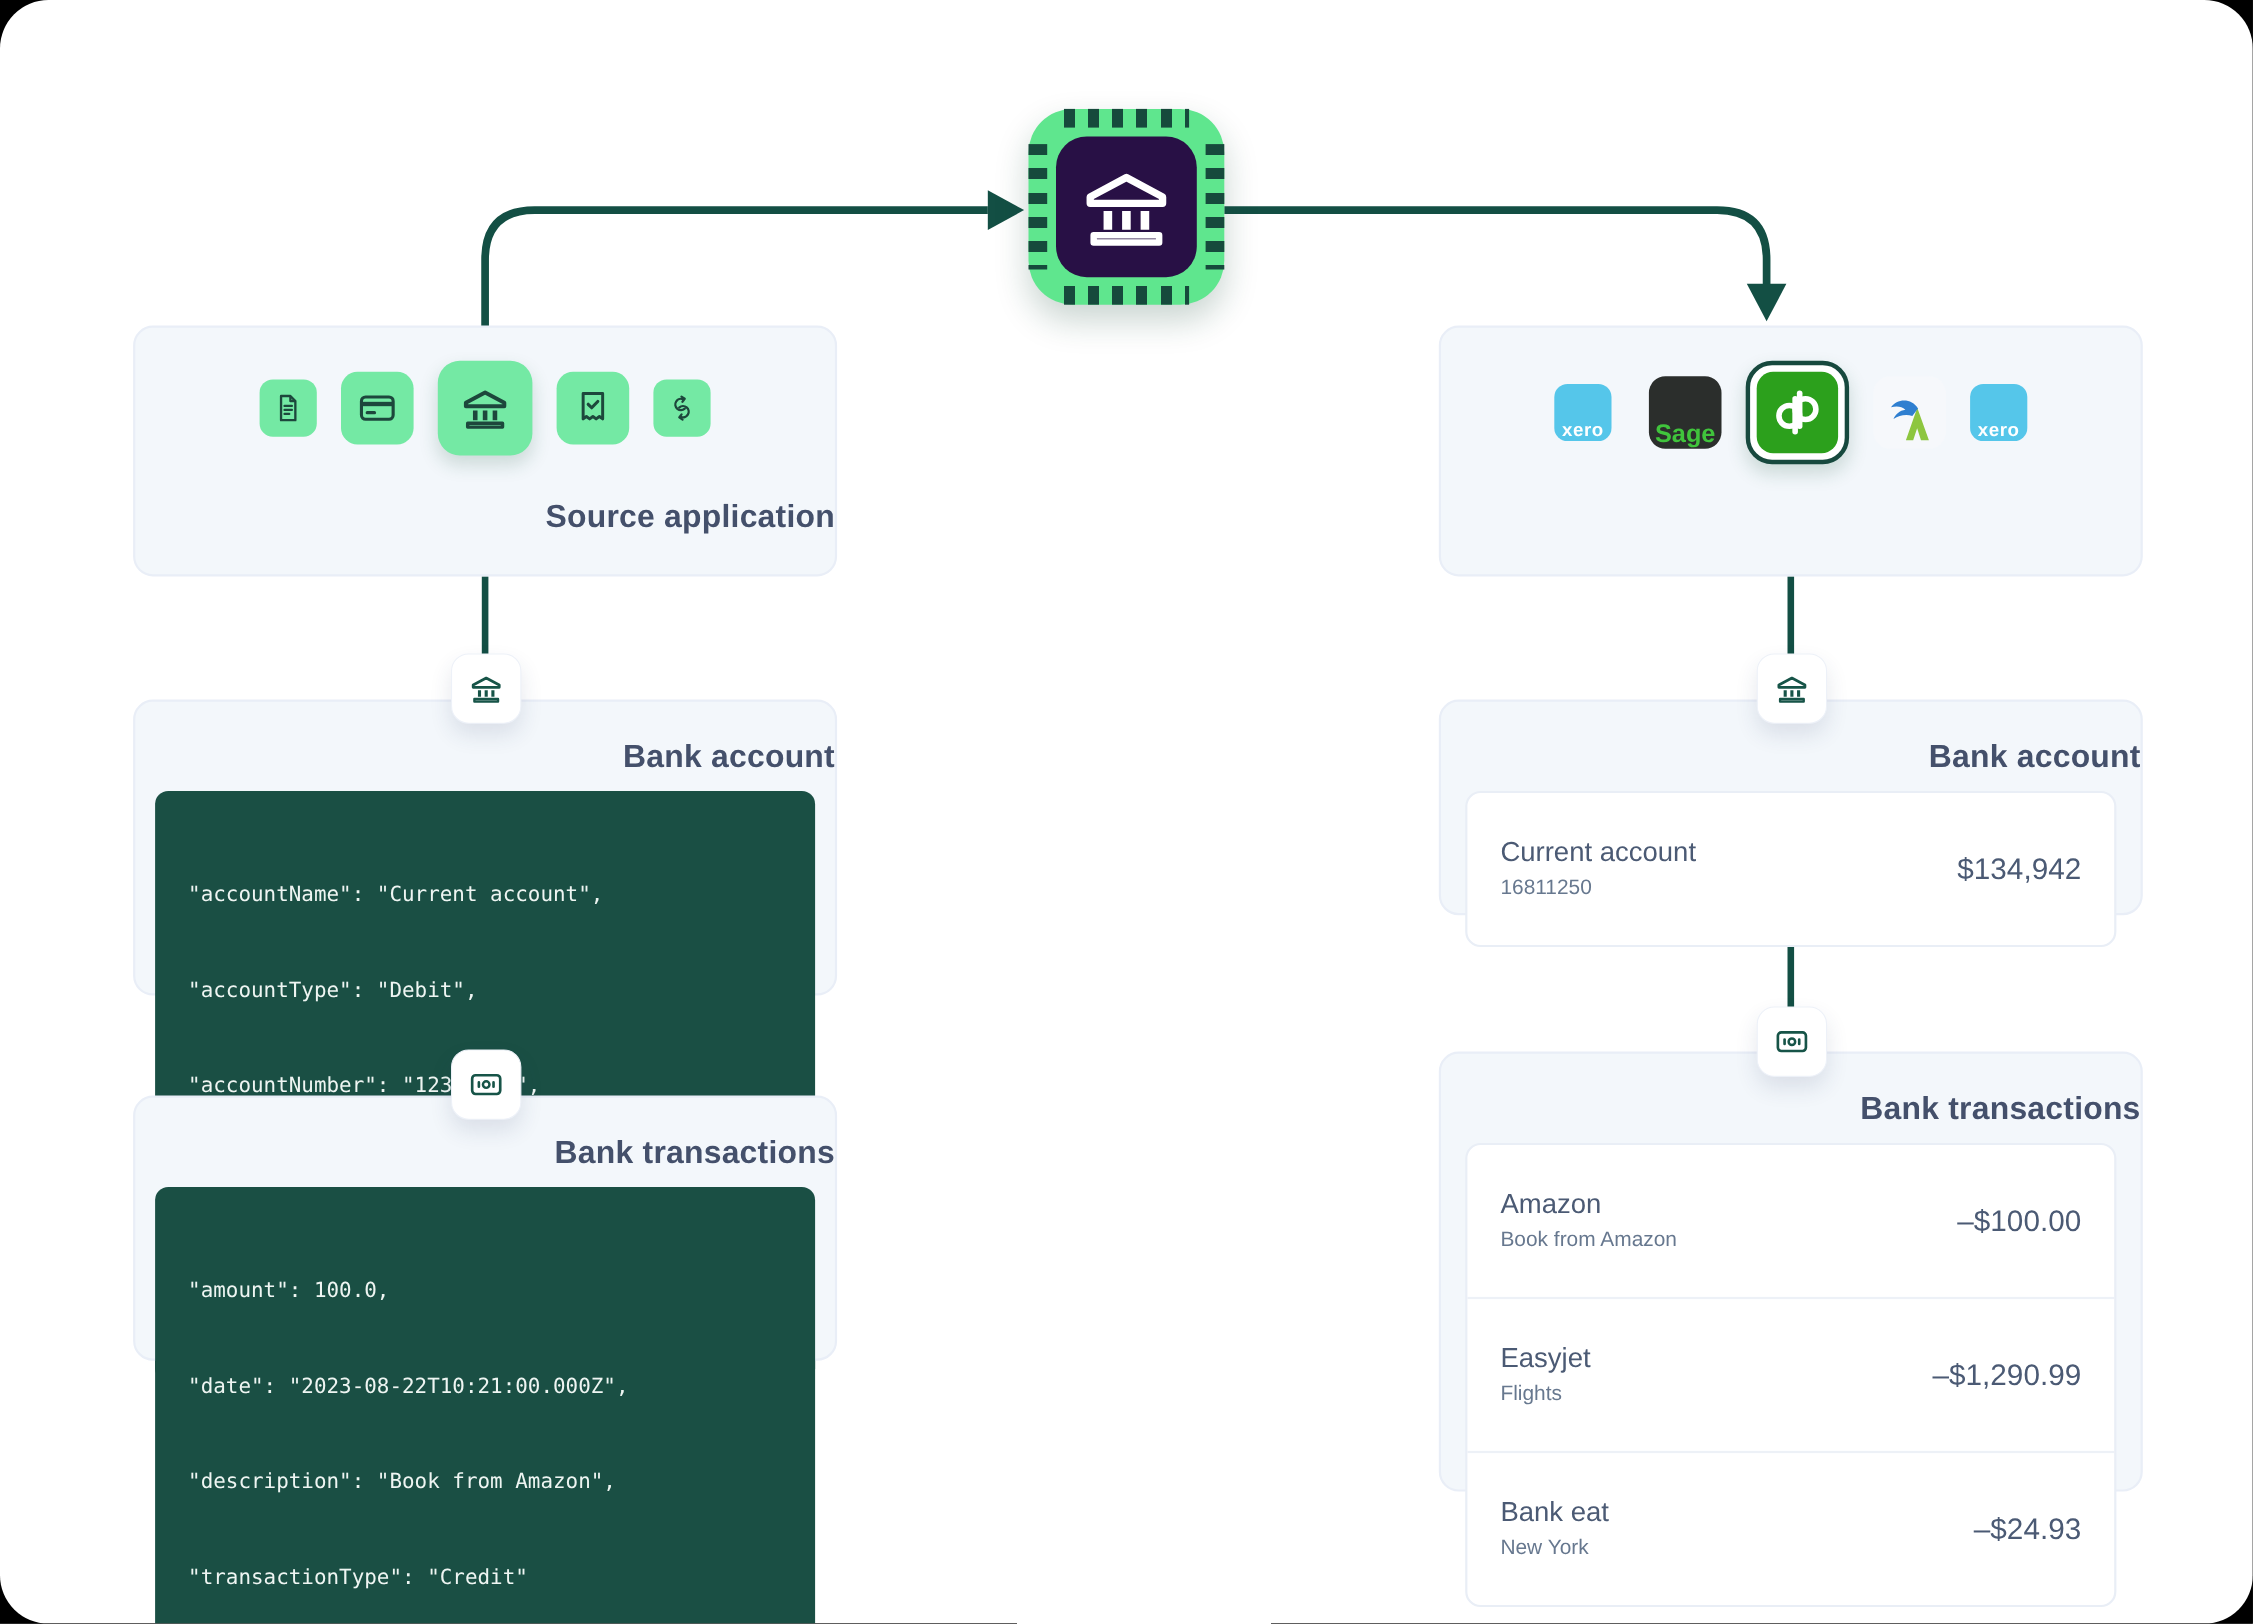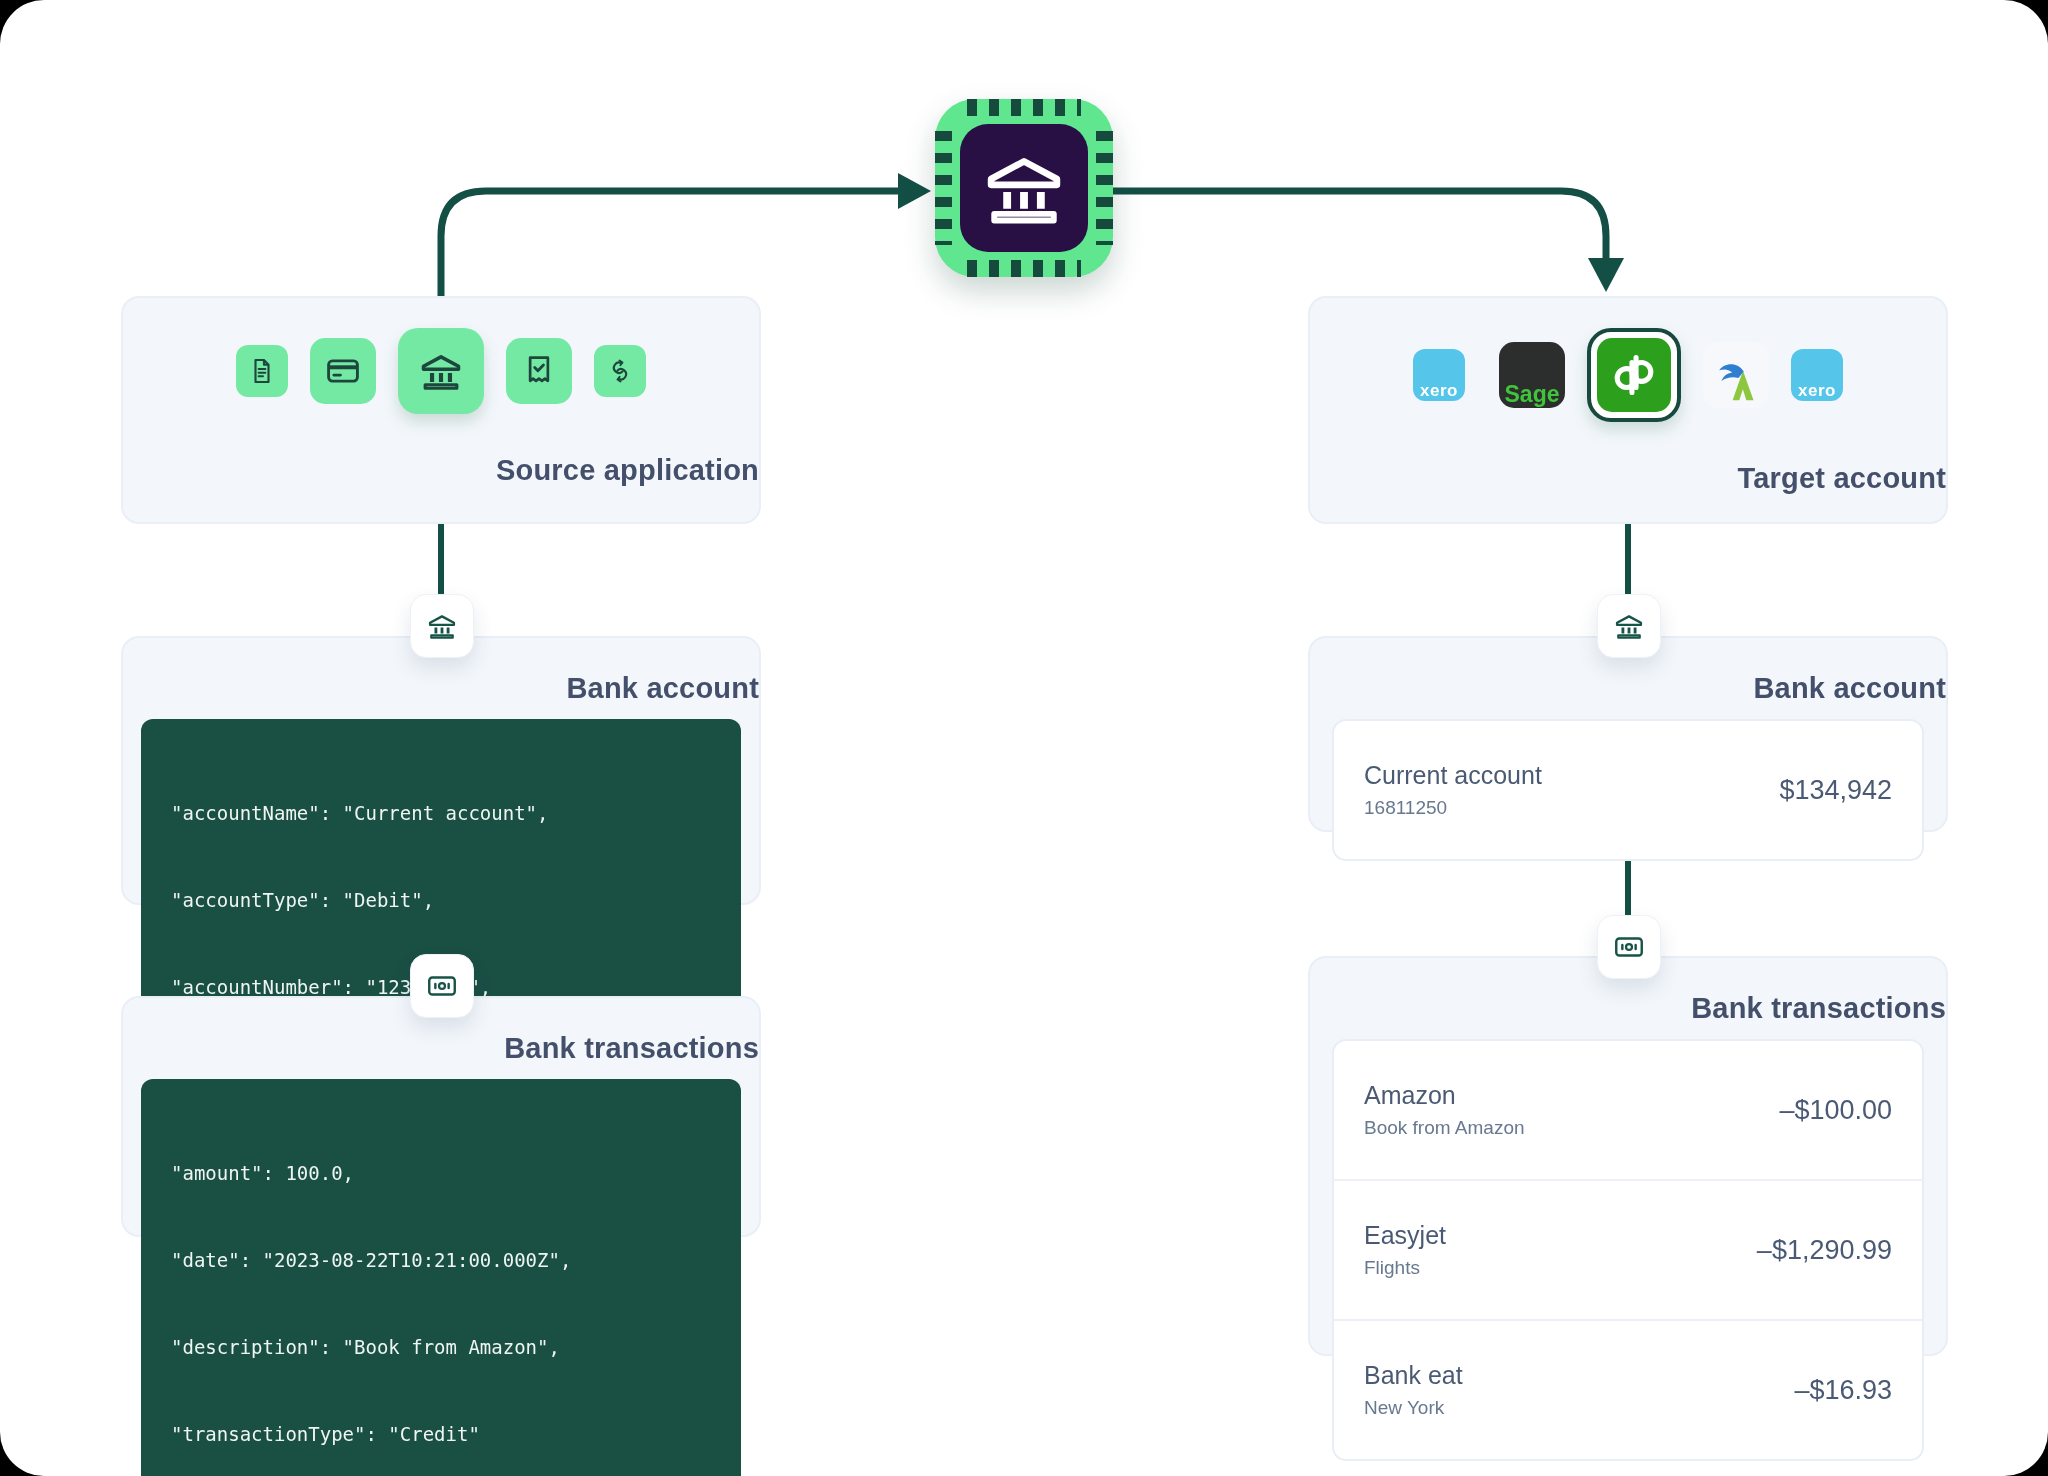--- a/index.html
+++ b/index.html
@@ -181,21 +181,20 @@
       </div>
       <div class="brand fa">
         <svg class="ic" width="54" height="54">
             <use href="#i-fa"></use>
           </svg>
       </div>
       <div class="brand xero">
           <span>xero</span>
         </div>
     </div>
-    <div class="panel-title hero-title">Target account</div>
   </section>
 
   <div class="badge" style="left:410px;top:594px">
     <svg class="ic" width="34" height="34">
         <use href="#i-bank"></use>
       </svg>
   </div>
   <div class="badge" style="left:410px;top:954px">
     <svg class="ic" width="34" height="34">
         <use href="#i-money"></use>
@@ -261,18 +260,18 @@
           <div class="name">Easyjet</div>
           <div class="sub">Flights</div>
         </div>
         <div class="amount">–$1,290.99</div>
       </div>
       <div class="tx-row">
         <div class="who">
           <div class="name">Bank eat</div>
           <div class="sub">New York</div>
         </div>
-        <div class="amount">–$16.93</div>
+        <div class="amount">–$24.93</div>
       </div>
     </div>
   </section>
 
 </div>
 
 </body></html>

